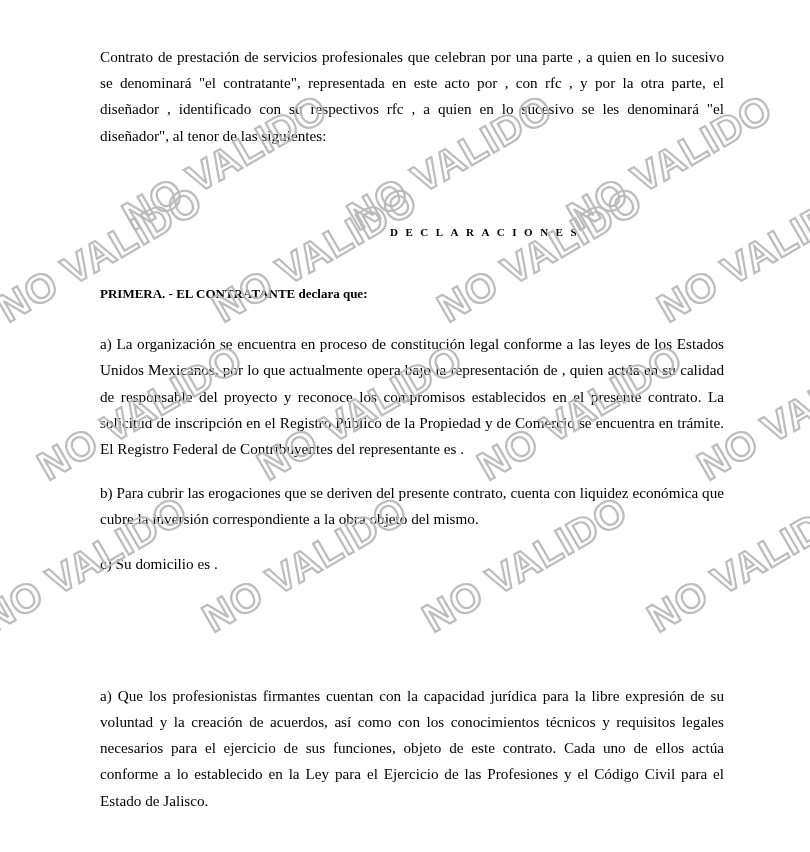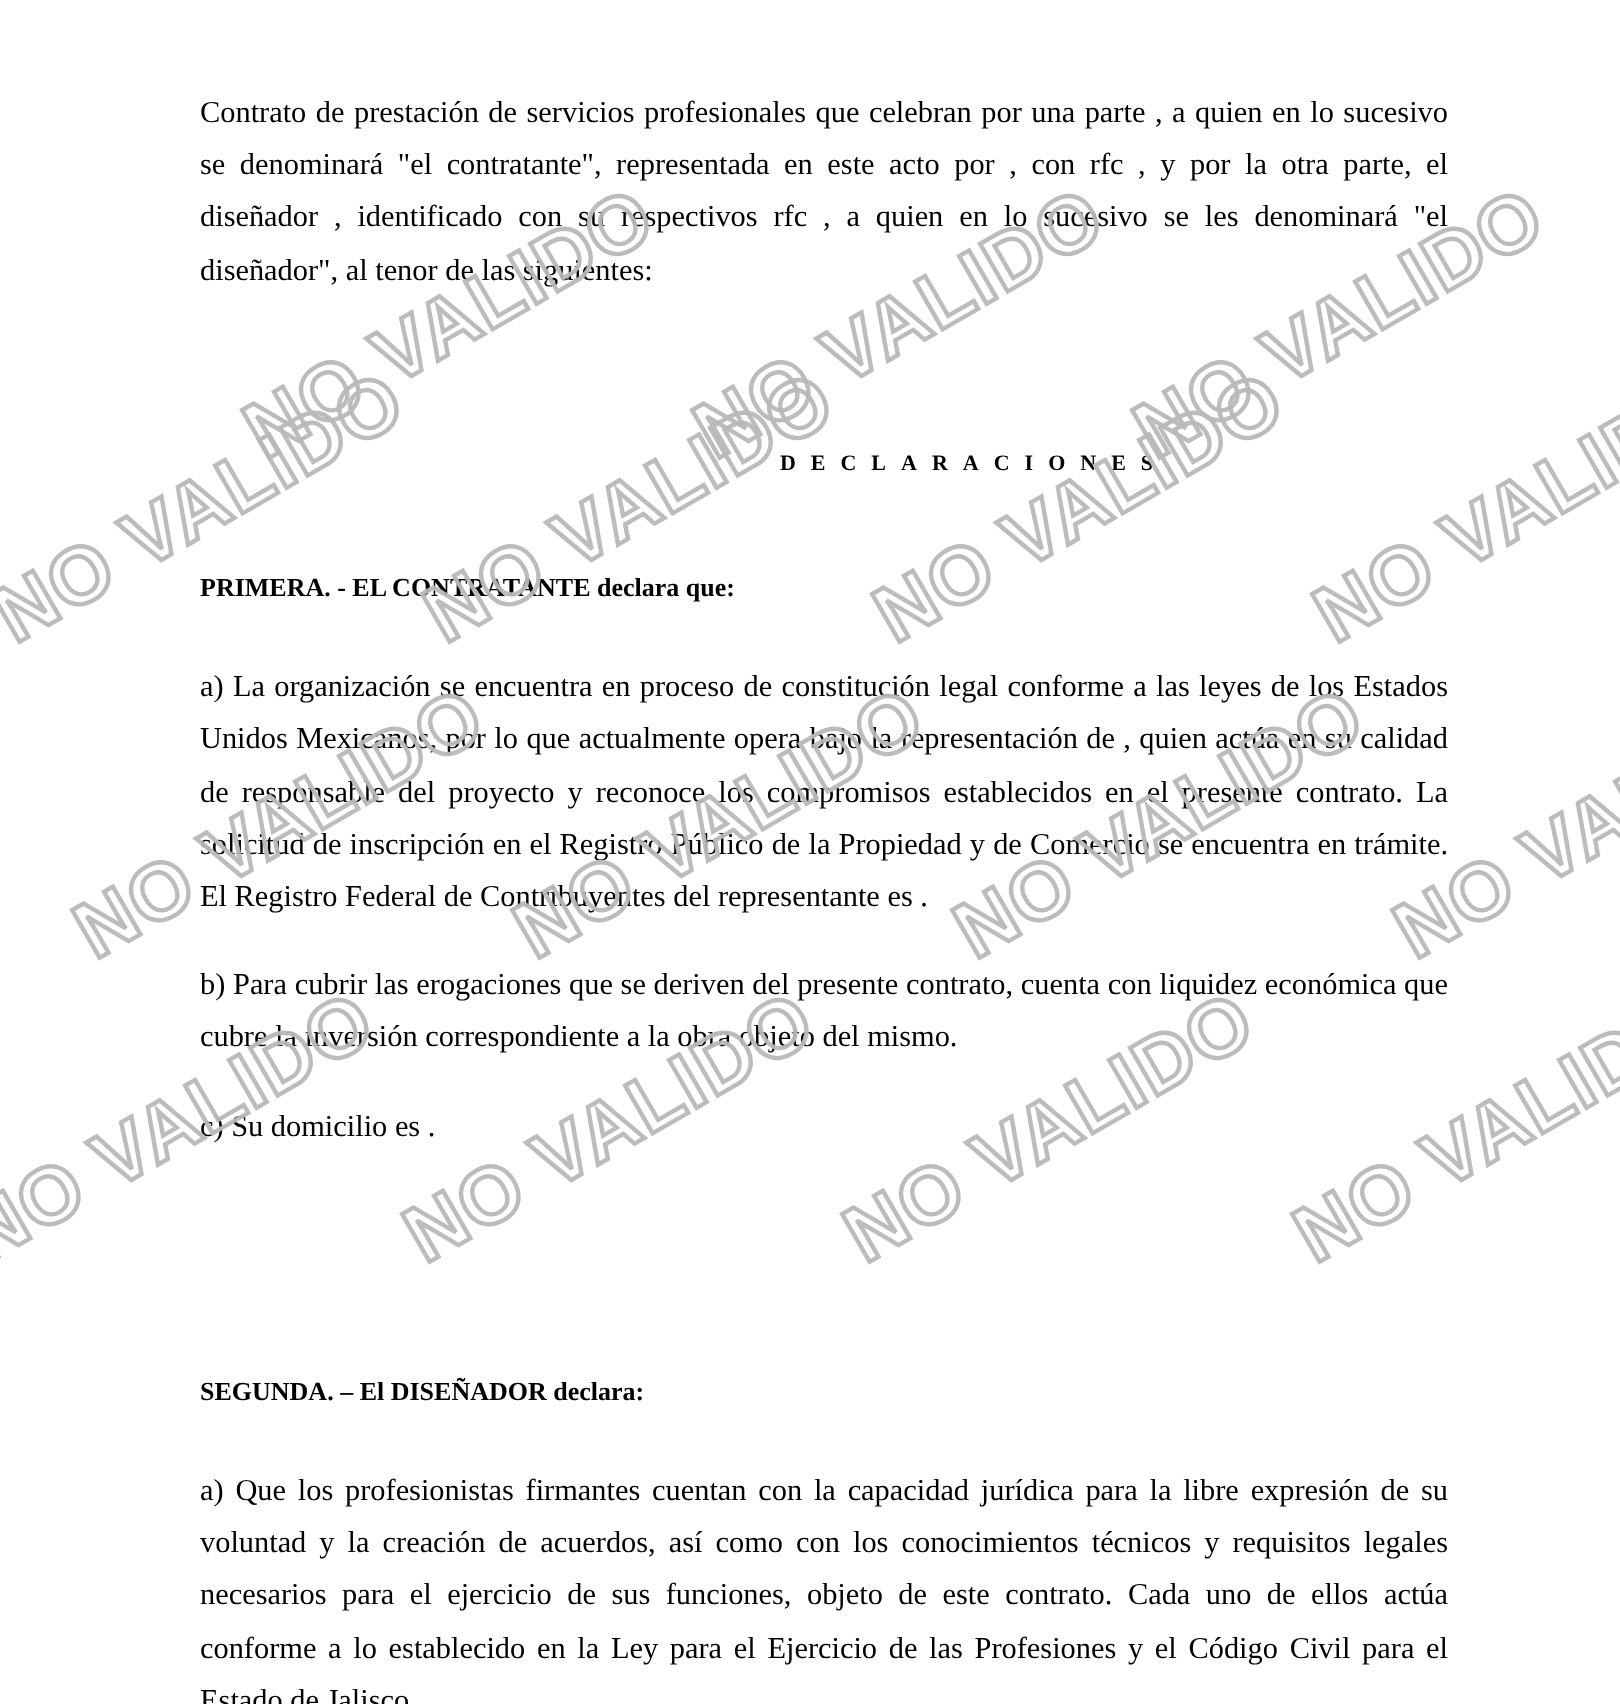--- a/index.html
+++ b/index.html
@@ -107,21 +107,20 @@
 
 
     <p class="para">a) La organización se encuentra en proceso de constitución legal conforme a las leyes de los Estados Unidos Mexicanos, por lo que actualmente opera bajo la representación de  , quien actúa en su calidad de responsable del proyecto y reconoce los compromisos establecidos en el presente contrato. La solicitud de inscripción en el Registro Público de la Propiedad y de Comercio se encuentra en trámite. El Registro Federal de Contribuyentes del representante es  .</p>
 
     <p class="para">b) Para cubrir las erogaciones que se deriven del presente contrato, cuenta con liquidez económica que cubre la inversión correspondiente a la obra objeto del mismo.</p>
 
     <p class="para">c) Su domicilio es  .</p>
 
     <div class="spacer-gap"></div>
 
-    <h3 class="clause-heading">SEGUNDA. – El DISEÑADOR declara:</h3>
 
     <p class="para tight">a) Que los profesionistas firmantes cuentan con la capacidad jurídica para la libre expresión de su voluntad y la creación de acuerdos, así como con los conocimientos técnicos y requisitos legales necesarios para el ejercicio de sus funciones, objeto de este contrato. Cada uno de ellos actúa conforme a lo establecido en la Ley para el Ejercicio de las Profesiones y el Código Civil para el Estado de Jalisco.</p>
 
   </div>
 </div>
 
 <div id="watermark-layer">
     <div class="watermark" style="left: -10px; top: 292px; -webkit-text-stroke-color: rgb(185, 185, 185); transform: rotate(-30deg);">NO VALIDO</div>
     <div class="watermark" style="left: 205px; top: 292px; -webkit-text-stroke-color: rgb(185, 185, 185); transform: rotate(-30deg);">NO VALIDO</div>
     <div class="watermark" style="left: 430px; top: 292px; -webkit-text-stroke-color: rgb(185, 185, 185); transform: rotate(-30deg);">NO VALIDO</div>

